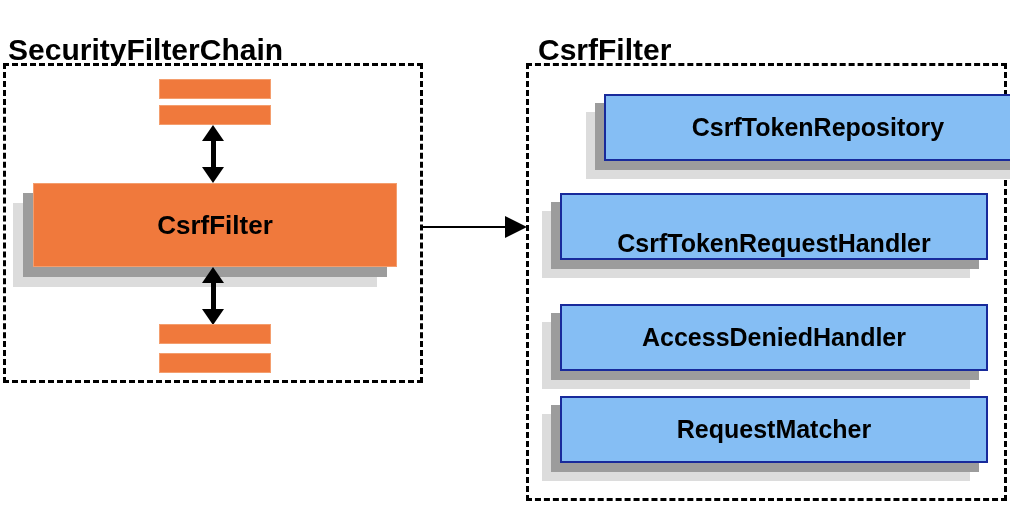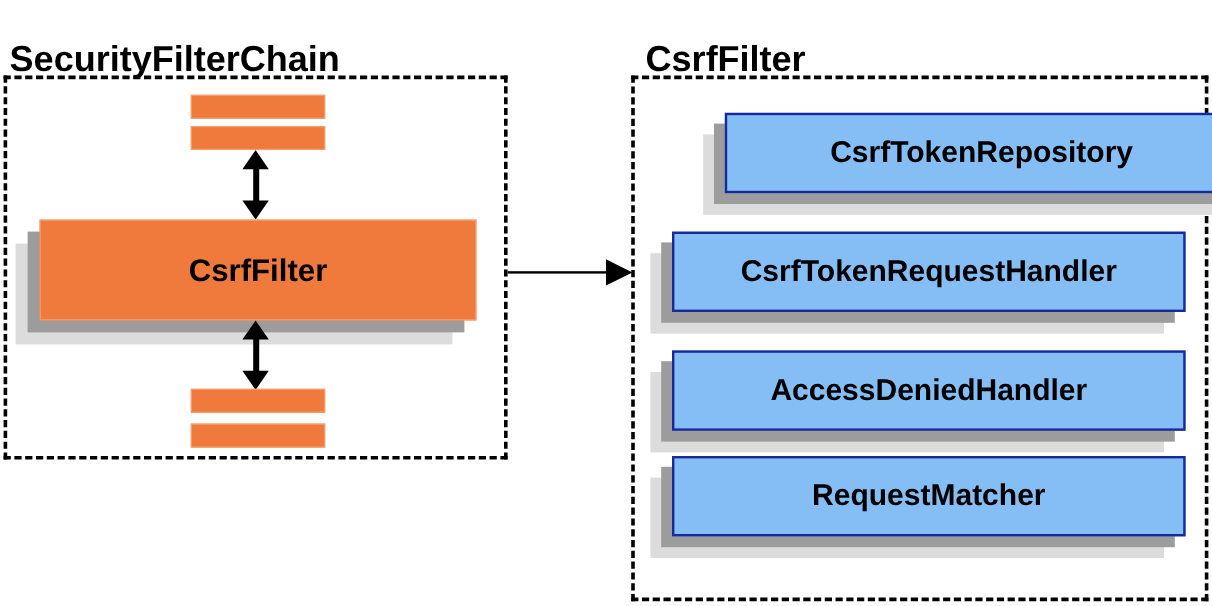--- a/index.html
+++ b/index.html
@@ -126,23 +126,23 @@
     border: 2px solid var(--blue_border);
     box-shadow: -9px 9px 0 0 var(--shadow_dark), -18px 18px 0 0 var(--shadow_light);
     display: flex;
     align-items: center;
     justify-content: center;
     font-size: 25px;
     font-weight: bold;
     color: var(--text);
   }
   #component-0 { top: 28px; margin-left: 44px;  }
-  #component-1 { top: 127px; }
-  #component-2 { top: 226px; text-align: center; }
-  #component-3 { top: 314px; }
+  #component-1 { top: 127px; align-items: flex-end; }
+  #component-2 { top: 238px; text-align: center; }
+  #component-3 { top: 330px; }
 </style>
 </head>
 <body>
 
 <div class="stage">
 
   <div class="diagram-title" id="title-left">SecurityFilterChain</div>
 
   <div class="diagram-title" id="title-right">CsrfFilter</div>
 

